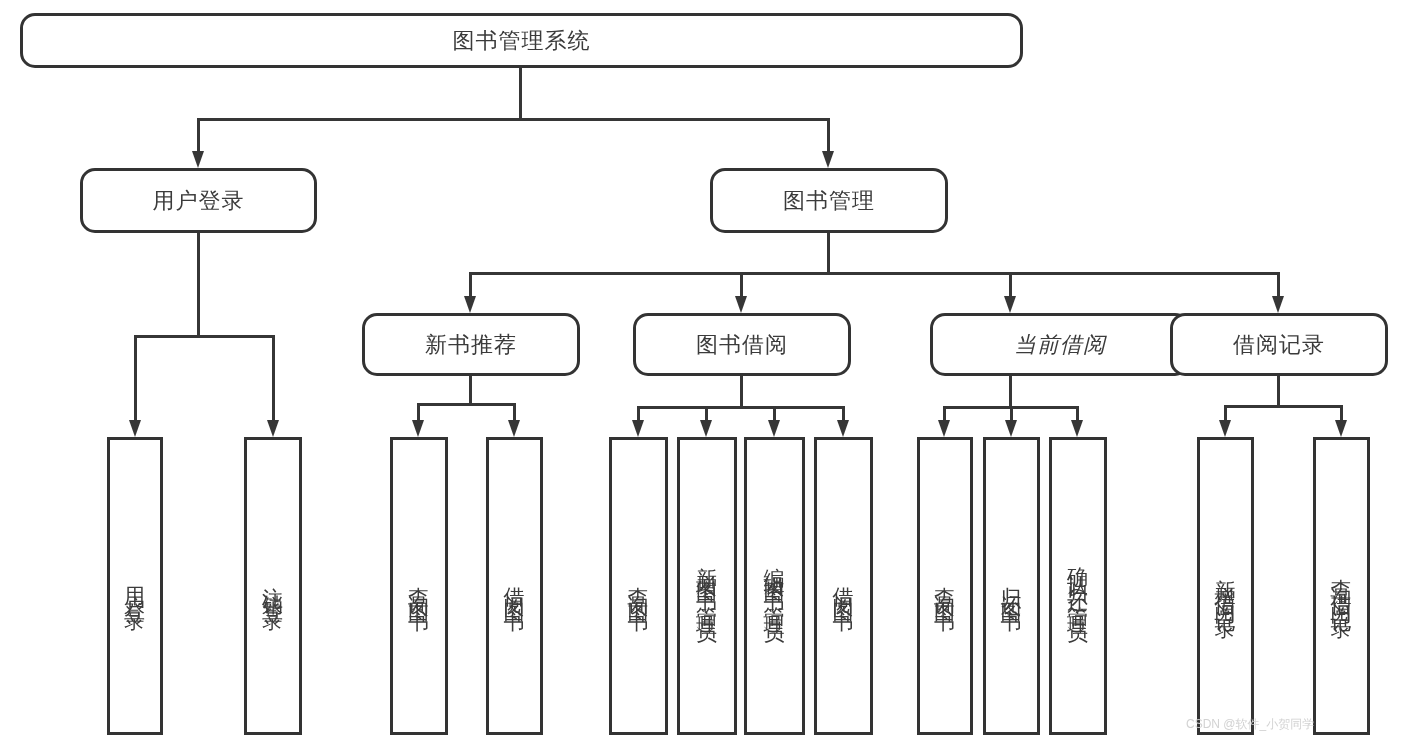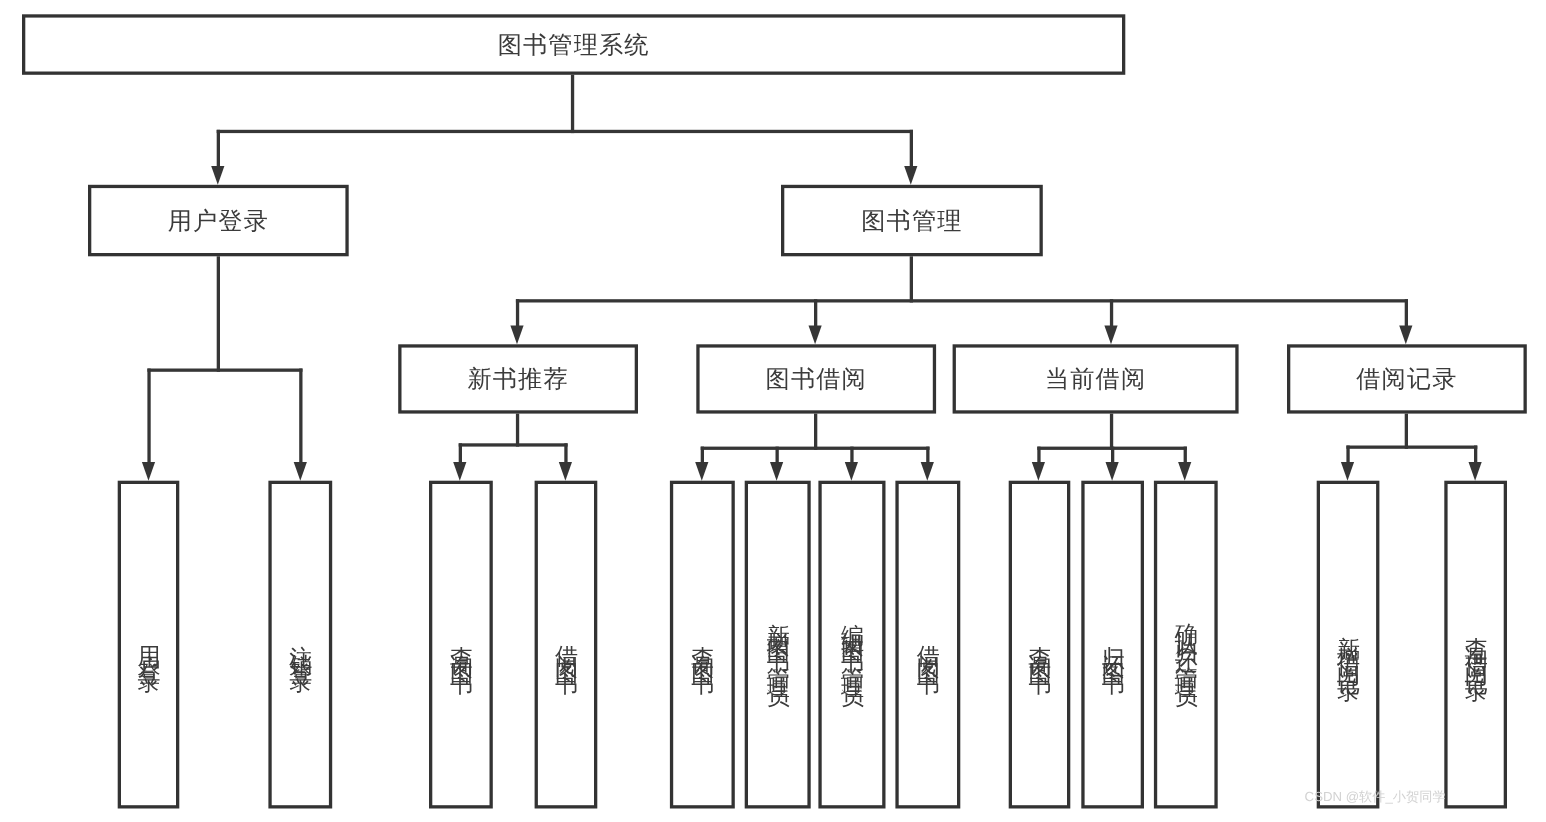--- a/index.html
+++ b/index.html
@@ -14,21 +14,21 @@
   .box {
     position: absolute;
     box-sizing: border-box;
     border: 3px solid #333333;
     background: #ffffff;
     display: flex;
     align-items: center;
     justify-content: center;
     color: #3b3b3b;
   }
-  .hbox { font-size: 22px; letter-spacing: 1px; }
+  .hbox { font-size: 22px; letter-spacing: 1px; border-radius: 15px; }
   .col  { font-size: 21px; }
   .vtext {
     writing-mode: vertical-rl;
     text-orientation: mixed;
     letter-spacing: 8px;
     line-height: 1;
     white-space: nowrap;
   }
   .vline, .hline {
     position: absolute;
@@ -72,21 +72,21 @@
   </div>
 
   <div class="box hbox" style="left:362px; top:313px; width:218px; height:63px;">
     <span>新书推荐</span>
   </div>
 
   <div class="box hbox" style="left:633px; top:313px; width:218px; height:63px;">
     <span>图书借阅</span>
   </div>
 
-  <div class="box hbox" style="left:866px; top:313px; width:260px; height:63px;">
+  <div class="box hbox" style="left:930px; top:313px; width:260px; height:63px;font-style:italic;">
     <span>当前借阅</span>
   </div>
 
   <div class="box hbox" style="left:1170px; top:313px; width:218px; height:63px;">
     <span>借阅记录</span>
   </div>
 
   <div class="box col" style="left:107px; top:437px; width:56px; height:298px;">
     <span class="vtext">用户登录</span>
   </div>

